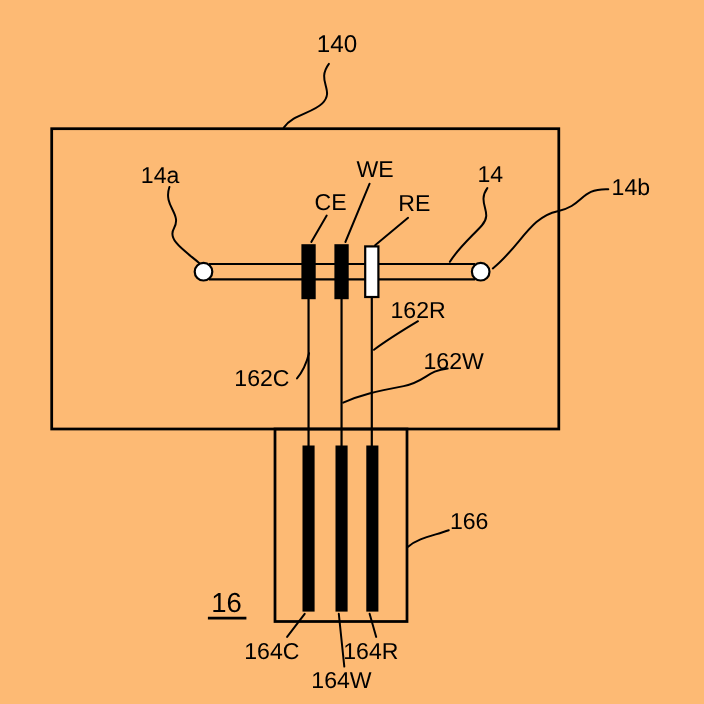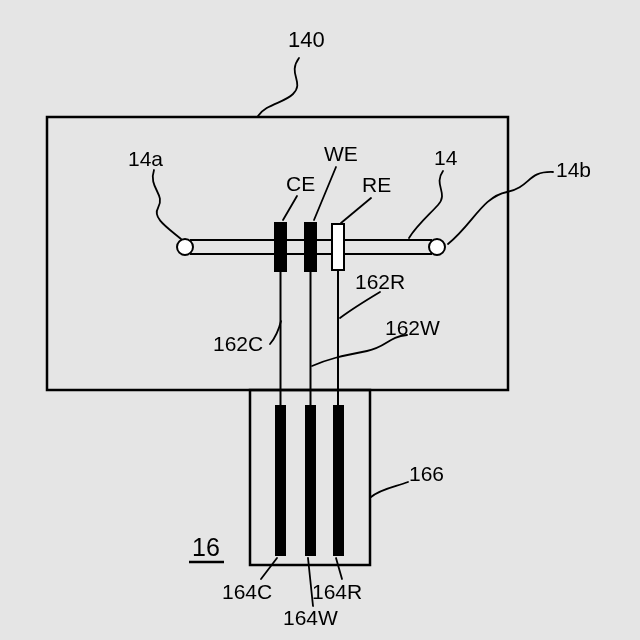--- a/index.html
+++ b/index.html
@@ -4,21 +4,21 @@
 <style>
   html, body {
     margin: 0;
     padding: 0;
     background: #ffffff;
   }
   .canvas {
     position: relative;
     width: 640px;
     height: 640px;
-    background: #e5e5e5;
+    background: #fdba74;
     overflow: hidden;
   }
   svg {
     display: block;
   }
   text {
     font-family: "Liberation Sans", "DejaVu Sans", sans-serif;
     fill: #000000;
   }
   .ref-label { font-size: 21px; }

